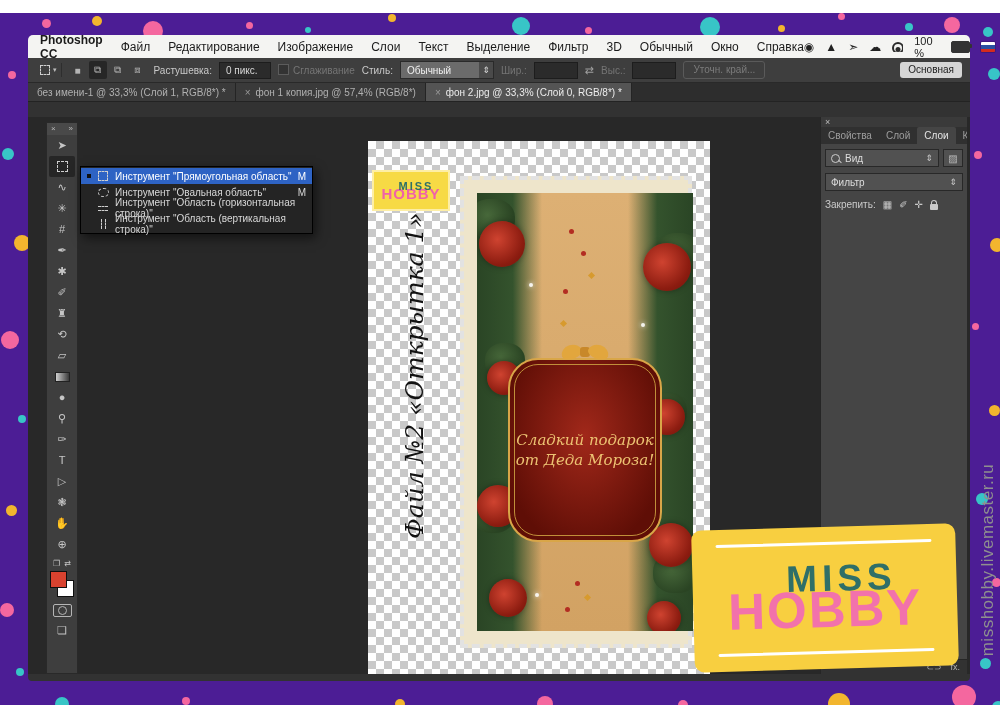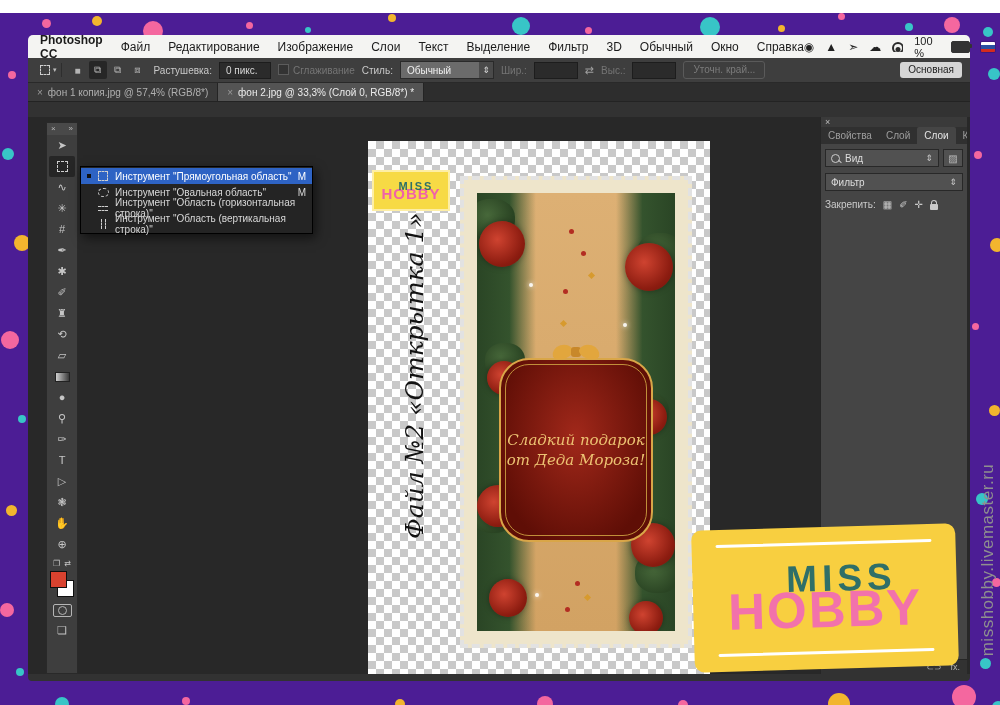--- a/index.html
+++ b/index.html
@@ -109,21 +109,21 @@
          border:2px solid #fdeea6;box-sizing:border-box;display:flex;flex-direction:column;
          align-items:center;justify-content:center;z-index:2;}
   .badge-miss{font-size:11px;font-weight:bold;color:#2f6f68;letter-spacing:2px;z-index:1;margin-left:10px;}
   .badge-hobby{font-size:15px;font-weight:bold;color:#f062a8;letter-spacing:1px;margin-top:-7px;}
   .annotation{position:absolute;left:-113px;top:223px;width:320px;height:30px;transform:rotate(-90deg);
               font-family:"DejaVu Serif",serif;font-style:italic;font-size:25px;color:#121212;
               text-align:center;white-space:nowrap;}
 
   .stamp{position:absolute;left:92px;top:35px;width:232px;height:472px;background:#eee5cb;
          border:4px dashed #e2e2e2;box-sizing:border-box;padding:13px;}
-  .art{position:relative;width:100%;height:100%;background:linear-gradient(180deg,#ddb074,#d2a263);overflow:hidden;}
+  .art{position:relative;width:100%;height:100%;background:linear-gradient(180deg,#ddb074,#d2a263);overflow:hidden;padding-left:18px;}
   .art::before{content:"";position:absolute;left:0;top:0;bottom:0;width:30%;
                background:linear-gradient(90deg,#2a4525,#34532d 55%,rgba(52,83,45,0));}
   .art::after{content:"";position:absolute;right:0;top:0;bottom:0;width:30%;
               background:linear-gradient(270deg,#2a4525,#34532d 55%,rgba(52,83,45,0));}
   .lf{position:absolute;border-radius:45%;background:radial-gradient(circle at 40% 40%,#47683a,#2a4423 70%);z-index:1;}
   .fl{position:absolute;border-radius:50%;z-index:2;
       background:radial-gradient(circle at 40% 40%,#cf4330,#8c1c10 65%,#6d130a);box-shadow:0 0 6px rgba(0,0,0,.35);}
   .sp{position:absolute;width:4px;height:4px;border-radius:50%;background:#fff;box-shadow:0 0 5px #fff;opacity:.9;z-index:3;}
   .br{position:absolute;width:5px;height:5px;border-radius:50%;background:#b32d22;z-index:1;}
   .st{position:absolute;width:5px;height:5px;background:#d79a2e;transform:rotate(45deg);z-index:1;}
@@ -298,20 +298,23 @@
       <span class="opt-field small"></span>
       <span class="swapwh">⇄</span>
       <span class="dim">Выс.:</span>
       <span class="opt-field small"></span>
       <span class="refine-btn">Уточн. край...</span>
       <span class="workspace-btn">Основная</span>
     </div>
 
     <div class="tabbar" id="doc-tabs">
         <div class="doc-tab">
+          <span>без имени-1 @ 33,3% (Слой 1, RGB/8*) *</span>
+        </div>
+        <div class="doc-tab">
           <span class="tab-close">×</span>
           <span>фон 1 копия.jpg @ 57,4% (RGB/8*)</span>
         </div>
         <div class="doc-tab active">
           <span class="tab-close">×</span>
           <span>фон 2.jpg @ 33,3% (Слой 0, RGB/8*) *</span>
         </div>
       </div>
 
     <div class="workspace">

